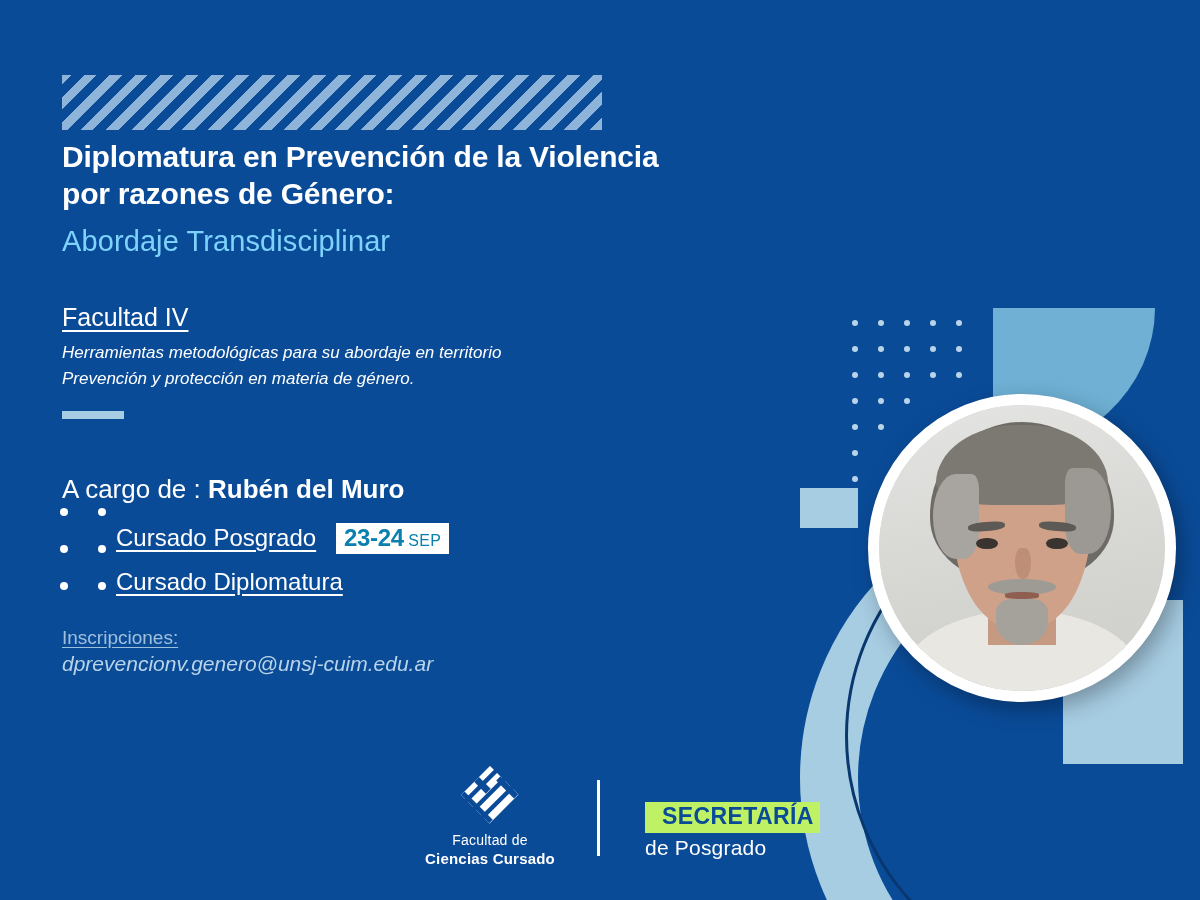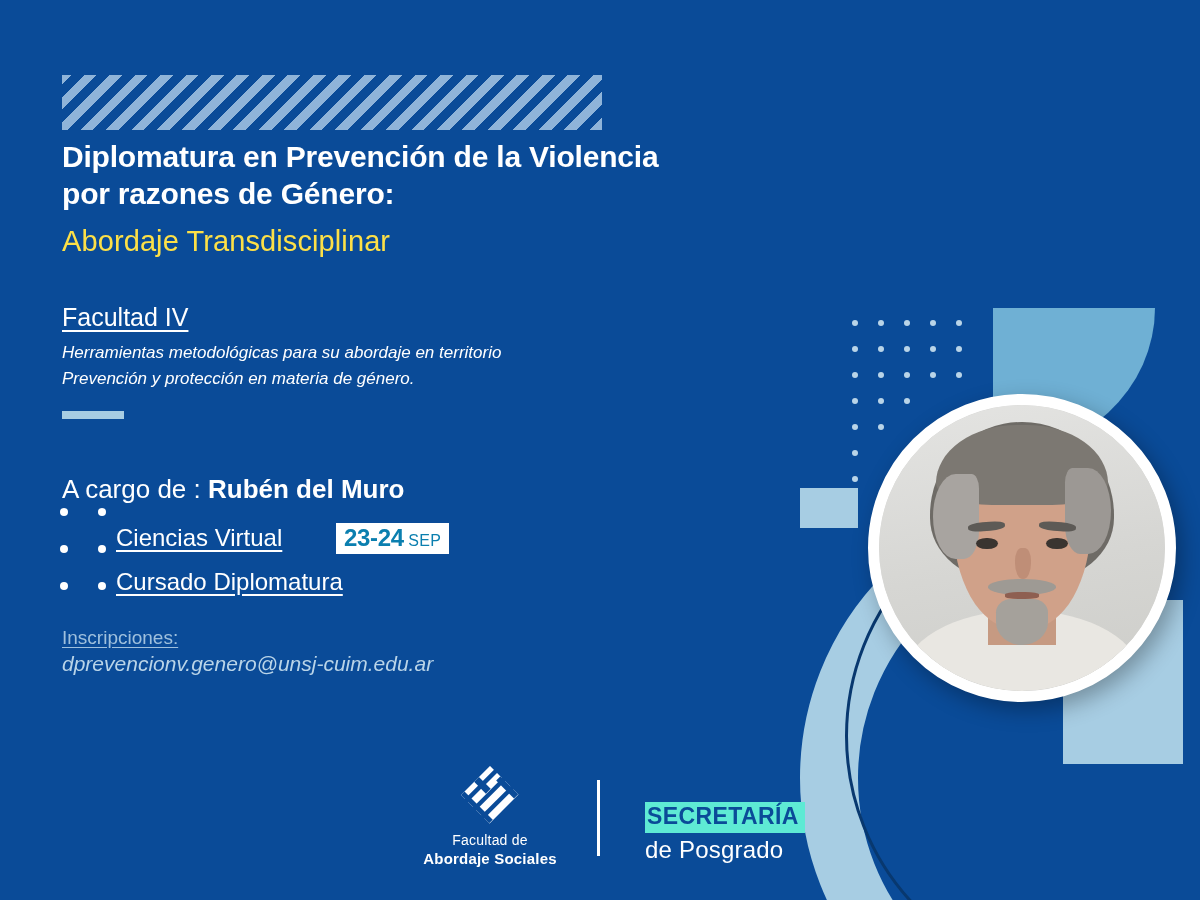--- a/index.html
+++ b/index.html
@@ -170,21 +170,21 @@
 
   #title {
     position: absolute; left: 62px; top: 139px;
     width: 640px;
     font-size: 30px; font-weight: bold; line-height: 1.23;
     color: #ffffff; letter-spacing: -0.2px;
   }
   #subtitle {
     position: absolute; left: 62px; top: 225px;
     font-size: 29px; font-weight: normal;
-    color: #fde047; letter-spacing: 0.1px;
+    color: #7dd3fc; letter-spacing: 0.1px;
   }
 
   #seminar-label {
     position: absolute; left: 62px; top: 303px;
     font-size: 25px; color: #ffffff;
     text-decoration: underline;
     text-underline-offset: 4px;
   }
   #seminar-desc {
     position: absolute; left: 62px; top: 340px;
@@ -263,25 +263,25 @@
 
   #footer-divider {
     position: absolute; left: 597px; top: 20px;
     width: 3px; height: 76px;
     background: #ffffff;
   }
 
   #sec-group { position: absolute; left: 645px; top: 42px; }
   #sec-badge {
     display: inline-block;
-    background: #5eead4; color: #0a4b98;
+    background: #bef264; color: #0a4b98;
     font-size: 23px; font-weight: bold; letter-spacing: .4px;
-    padding: 1px 6px 3px 2px;
-  }
-  #sec-sub { font-size: 24px; color: #ffffff; margin-top: 3px; letter-spacing: .2px;}
+    padding: 1px 6px 3px 17px;
+  }
+  #sec-sub { font-size: 21px; color: #ffffff; margin-top: 3px; letter-spacing: .2px;}
 </style>
 </head>
 <body>
 
 <div id="poster">
 
   <div class="deco" id="deco-block-left"></div>
 
   <div class="deco" id="deco-quarter-top"></div>
 
@@ -355,21 +355,21 @@
   <div id="bullet-dots">
       <span class="bdot" style="left: 0px; top: 0px;"></span>
       <span class="bdot" style="left: 38px; top: 0px;"></span>
       <span class="bdot" style="left: 0px; top: 37px;"></span>
       <span class="bdot" style="left: 38px; top: 37px;"></span>
       <span class="bdot" style="left: 0px; top: 74px;"></span>
       <span class="bdot" style="left: 38px; top: 74px;"></span>
     </div>
 
   <div class="course-row" id="course-row-1">
-    <span class="course-name">Ciencias Virtual</span>
+    <span class="course-name">Cursado Posgrado</span>
     <span class="date-badge" id="date-badge-1"><span class="num">23-24</span> <span class="mon">SEP</span></span>
   </div>
 
   <div class="course-row" id="course-row-2">
     <span class="course-name">Cursado Diplomatura</span>
   </div>
 
   <div id="enroll-label">Inscripciones:</div>
   <div id="enroll-email">dprevencionv.genero@unsj-cuim.edu.ar</div>
 
@@ -390,21 +390,21 @@
               <rect x="2" y="33" width="60" height="7.5" fill="#ffffff"></rect>
               <rect x="2" y="45" width="60" height="7.5" fill="#ffffff"></rect>
               <rect x="9" y="9" width="7" height="43" fill="#0a4b98"></rect>
               <rect x="30" y="9" width="7" height="19" fill="#0a4b98"></rect>
               <rect x="47" y="26" width="7" height="26" fill="#0a4b98"></rect>
             </g>
           </g>
         </svg>
       </div>
       <div id="fcs-label-1">Facultad de</div>
-      <div id="fcs-label-2">Abordaje Sociales</div>
+      <div id="fcs-label-2">Ciencias Cursado</div>
     </div>
 
     <div id="footer-divider"></div>
 
     <div id="sec-group">
       <div><span id="sec-badge">SECRETARÍA</span></div>
       <div id="sec-sub">de Posgrado</div>
     </div>
 
   </div>

